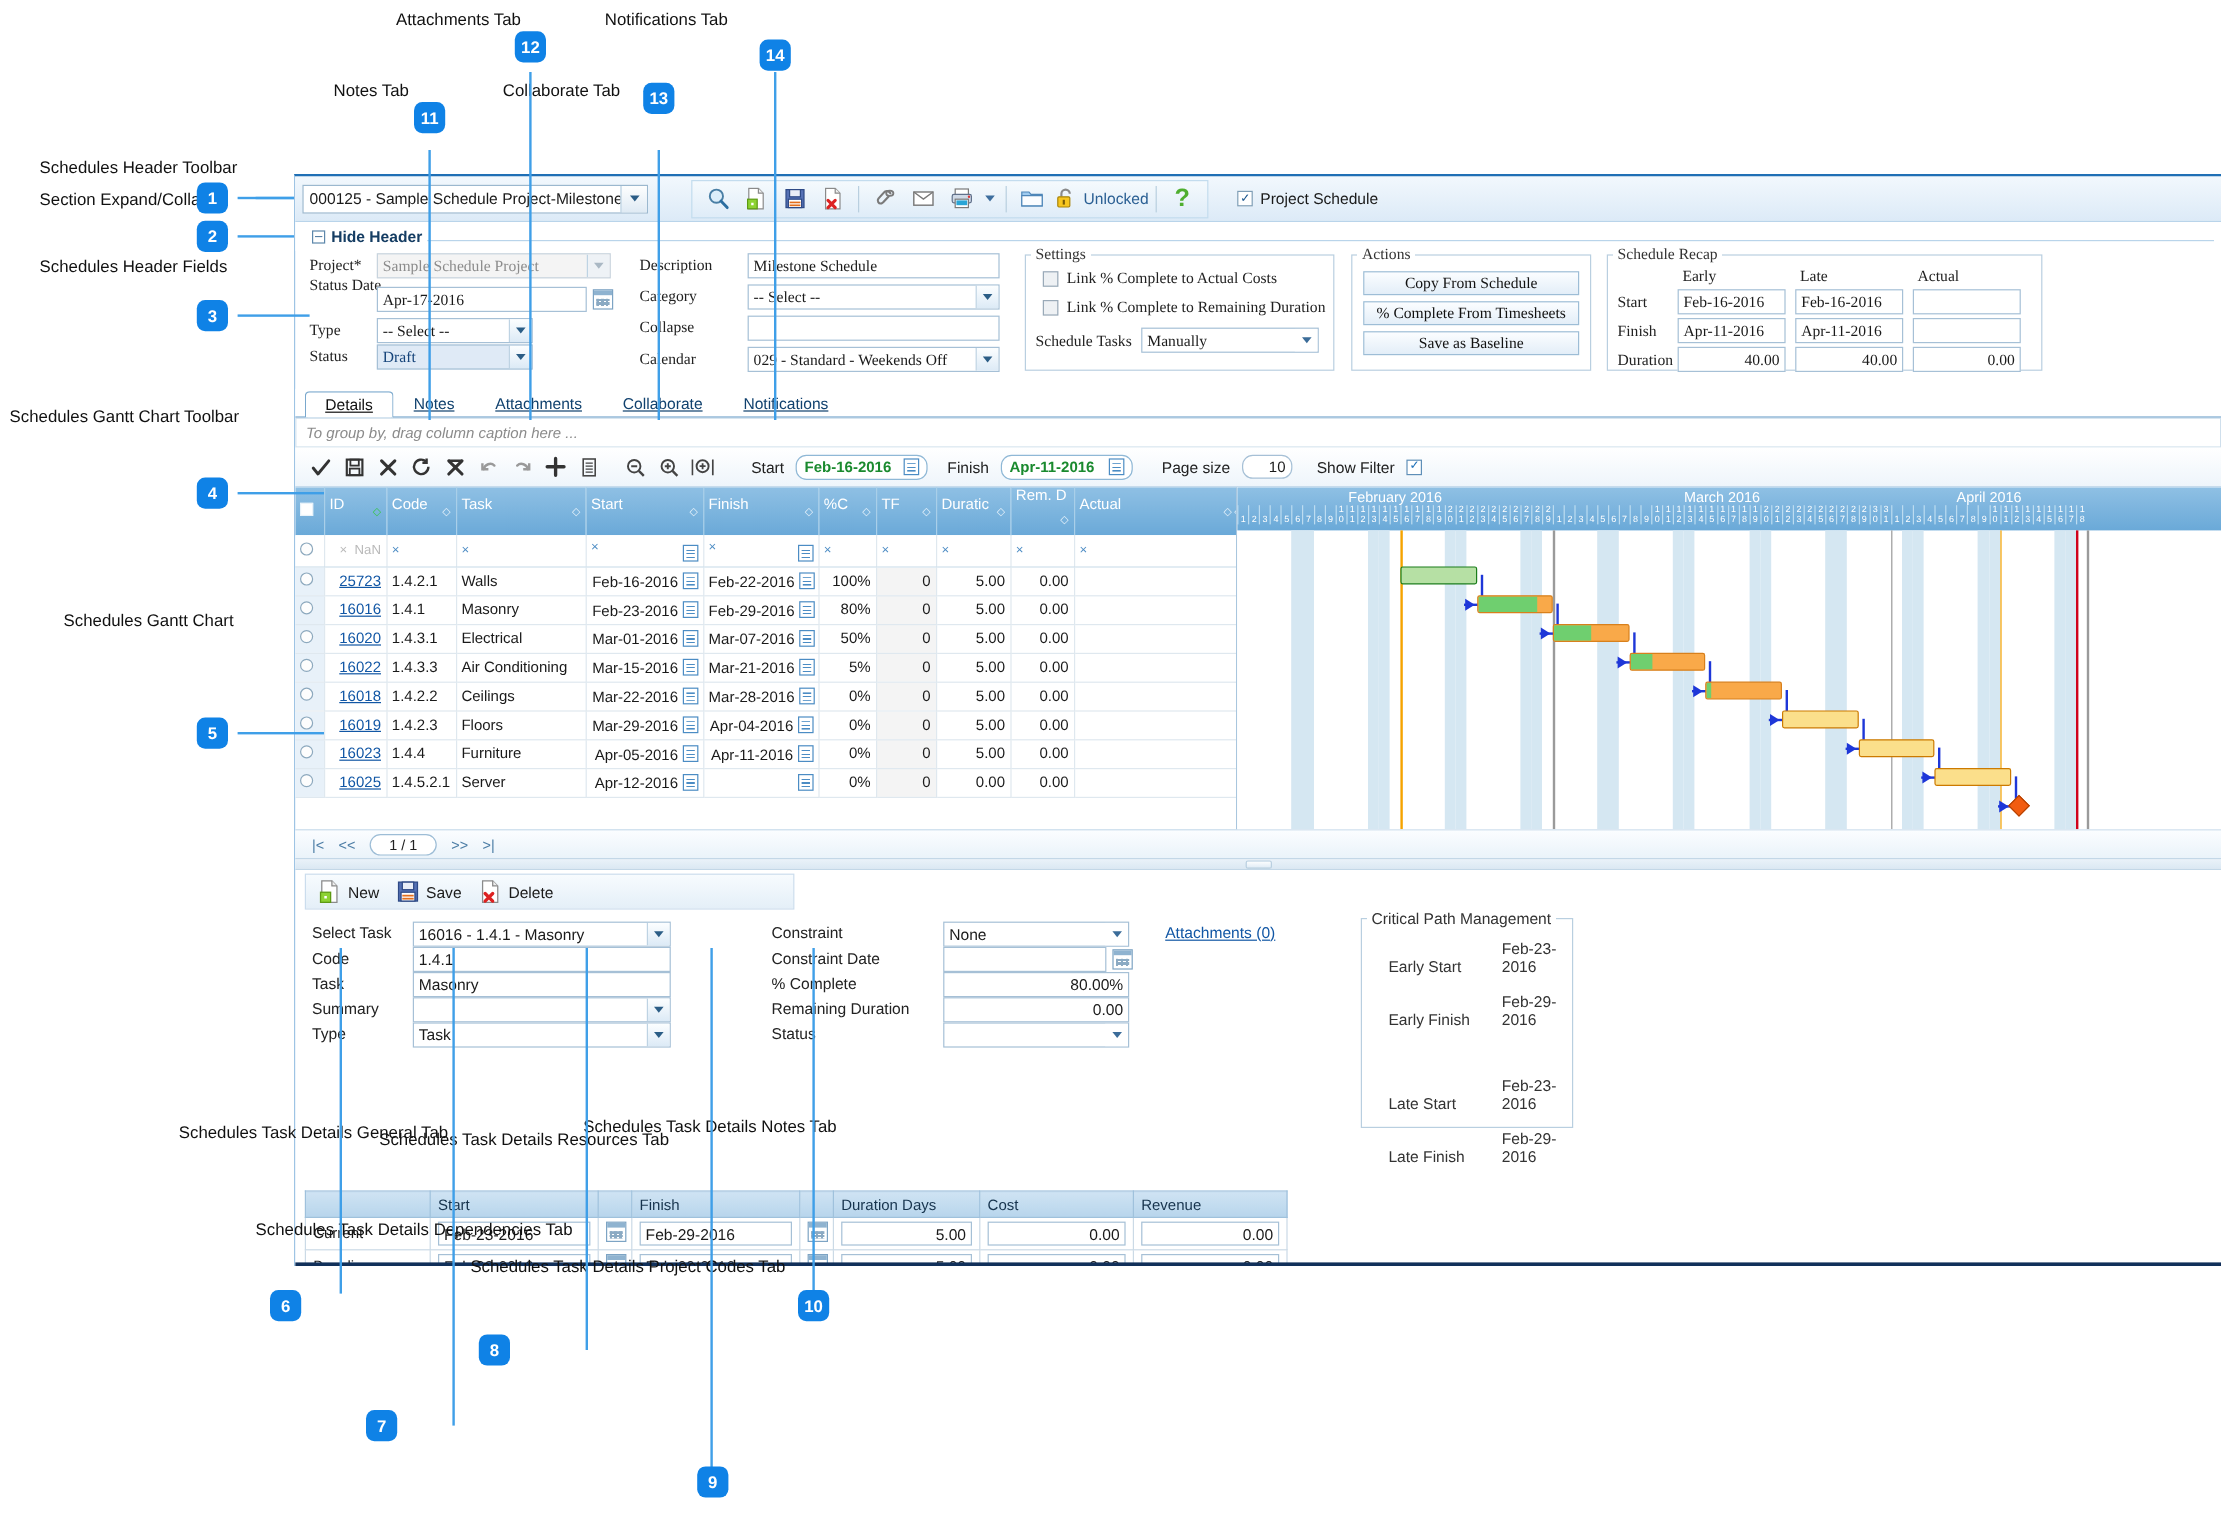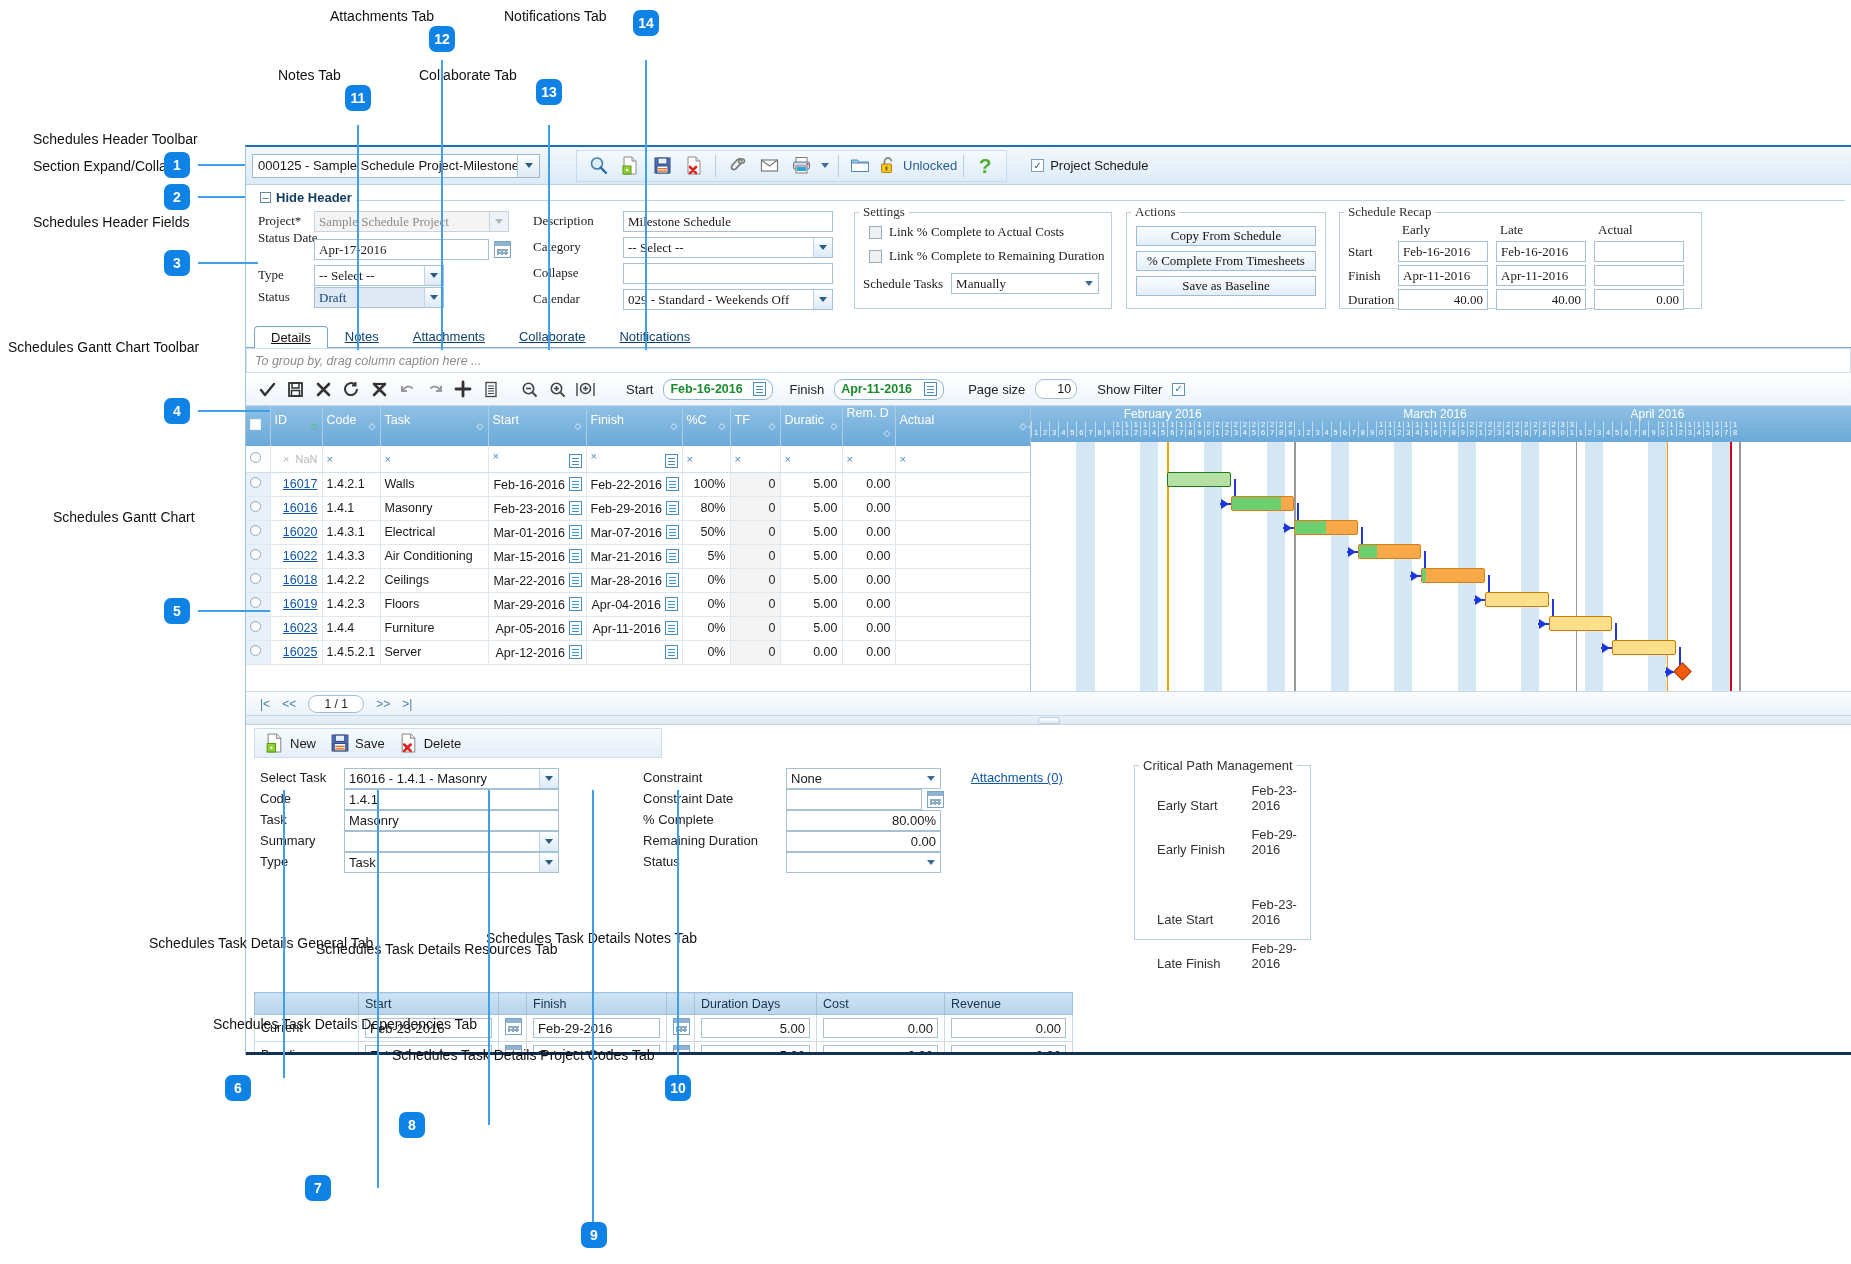--- a/index.html
+++ b/index.html
@@ -559,21 +559,21 @@
               <td>×</td>
               <td>×</td>
               <td>×</td>
               <td>×</td>
               <td>
                 <span class="notebk" style="float:right;margin-top:4px"></span>
               </td>
             </tr>
             <tr>
               <td class="rsel"><span class="radio"></span></td>
-              <td class="r"><span class="lnk">16017</span></td>
+              <td class="r"><span class="lnk">25723</span></td>
               <td>1.4.2.1</td>
               <td>Walls</td>
               <td class="r">Feb-16-2016 <span class="notebk"></span></td>
               <td class="r">Feb-22-2016 <span class="notebk"></span></td>
               <td class="r">100%</td>
               <td class="tf">0</td>
               <td class="r">5.00</td>
               <td class="r">0.00</td>
               <td></td>
               <td class="r"></td>
@@ -1063,17 +1063,17 @@
     <div class="callout-badge" style="left: 399px; top: 1112px;">8</div>
     <div class="callout-label" style="left: 316px; top: 941px;">Schedules Task Details Resources Tab</div>
     <div class="callout-badge" style="left: 581px; top: 1222px;">9</div>
     <div class="callout-label" style="left: 392px; top: 1047px;">Schedules Task Details Project Codes Tab</div>
     <div class="callout-badge" style="left: 665px; top: 1075px;">10</div>
     <div class="callout-label" style="left: 486px; top: 930px;">Schedules Task Details Notes Tab</div>
     <div class="callout-badge" style="left: 345px; top: 85px;">11</div>
     <div class="callout-label" style="left: 278px; top: 67px;">Notes Tab</div>
     <div class="callout-badge" style="left: 429px; top: 26px;">12</div>
     <div class="callout-label" style="left: 330px; top: 8px;">Attachments Tab</div>
-    <div class="callout-badge" style="left: 536px; top: 79px; text-align: right;">13</div>
+    <div class="callout-badge" style="left: 536px; top: 69px; text-align: right;">13</div>
     <div class="callout-label" style="left: 419px; top: 67px;">Collaborate Tab</div>
-    <div class="callout-badge" style="left: 633px; top: 10px; text-align: center;">14</div>
+    <div class="callout-badge" style="left: 633px; top: 33px; text-align: center;">14</div>
     <div class="callout-label" style="left: 504px; top: 8px;">Notifications Tab</div>
   </div>
 
 </body></html>

